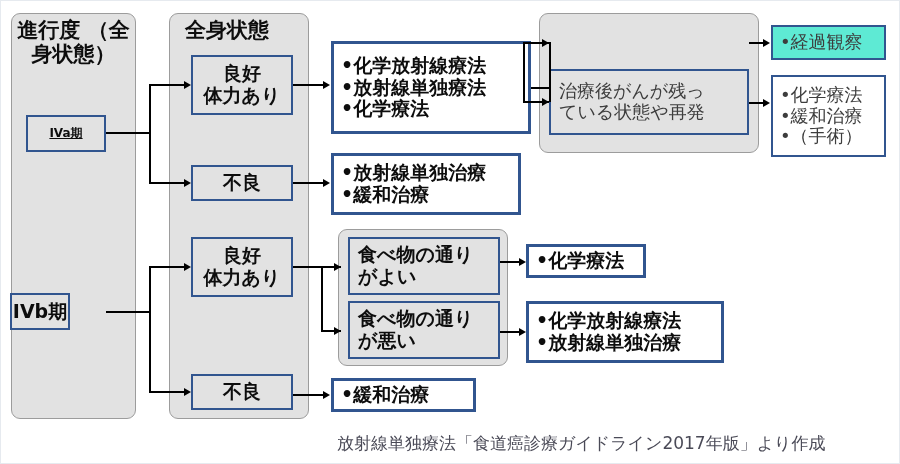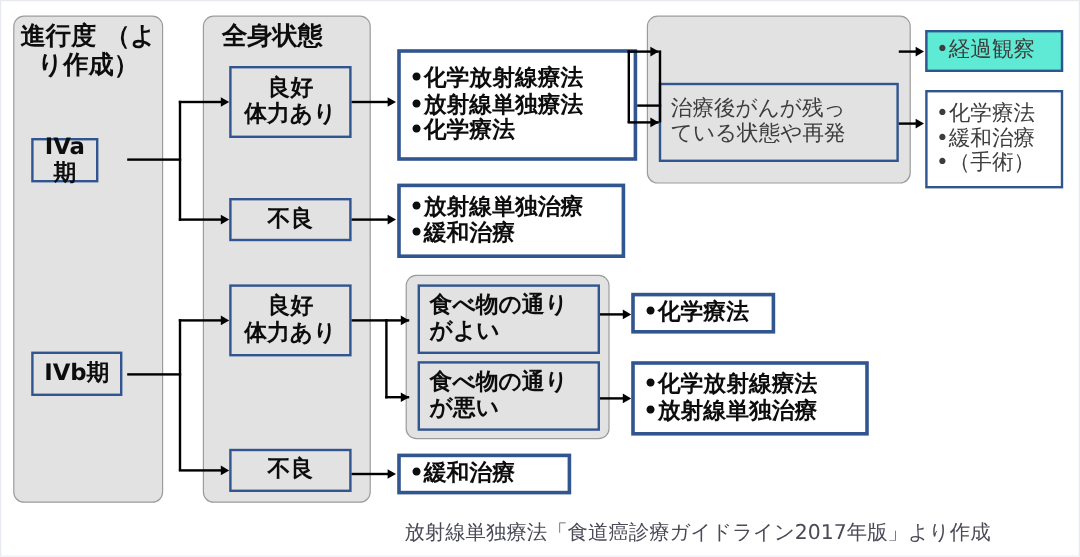--- a/index.html
+++ b/index.html
@@ -83,25 +83,25 @@
     white-space: nowrap;
   }
 </style>
 </head>
 <body>
 
 <div id="canvas">
 
   <div class="panel" style="left:10px; top:12px; width:125px; height:406px;"></div>
   <div class="panel-title" style="left:10px; top:18px; width:125px; font-size:21px;">進行度
-（より作成）</div>
-
-  <div class="bbox gray" style="left:25px; top:114px; width:56px; height:37px; font-size:19px;">IVa期</div>
-
-  <div class="bbox gray" style="left:25px; top:292px; width:76px; height:37px; font-size:19px;">IVb期</div>
+（全身状態）</div>
+
+  <div class="bbox gray" style="left:25px; top:114px; width:80px; height:37px; font-size:12px;text-decoration:underline;">IVa期</div>
+
+  <div class="bbox gray" style="left:9px; top:292px; width:60px; height:37px; font-size:19px;">IVb期</div>
 
   <div class="panel" style="left:168px; top:12px; width:140px; height:406px;"></div>
   <div class="panel-title" style="left:168px; top:18px; width:116px; font-size:21px;">全身状態</div>
 
   <div class="bbox gray list" style="left:190px; top:54px; width:102px; height:60px; font-size:19px;">良好
 体力あり</div>
 
   <div class="bbox gray" style="left:190px; top:164px; width:102px; height:36px; font-size:19px;">不良</div>
 
   <div class="bbox gray list" style="left:190px; top:236px; width:102px; height:60px; font-size:19px;">良好

